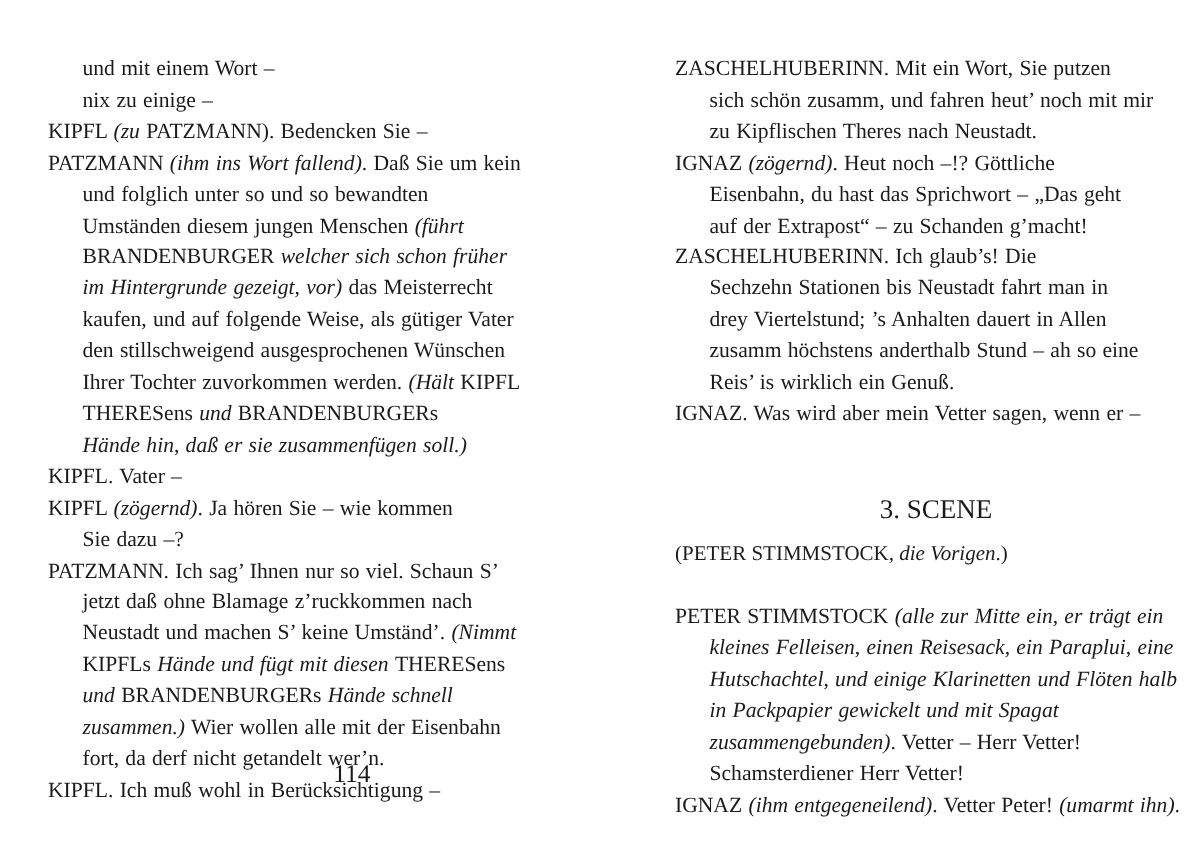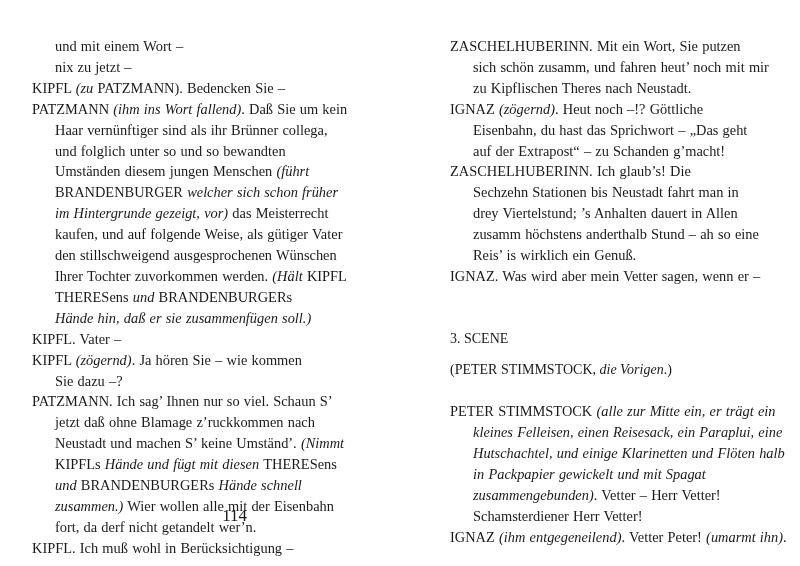--- a/index.html
+++ b/index.html
@@ -47,23 +47,23 @@
   .spk {
     font-style: normal;
   }
   .dir {
     font-style: italic;
   }
   .name-in-dir {
     font-style: normal;
   }
   .scene-heading {
-    font-size: 14px;
+    font-size: 18px;
     line-height: 20.9px;
-    text-align: left;
+    text-align: center;
     margin: 0;
     padding: 0;
   }
   .scene-cast {
     font-size: 14px;
     line-height: 20.9px;
     text-align: left;
     margin: 0;
     padding-left: 0;
     text-indent: 0;
@@ -82,24 +82,23 @@
   .folio-left  { left: 167px; top: 508px; }
 </style>
 </head>
 <body>
 
 <div class="spread">
 
   <div class="page page-left">
     <div id="left-body">
         <div class="block cont"><span class="spk">und mit einem Wort –</span></div>
-        <div class="block cont"><span class="spk">nix zu jetzt –</span></div>
+        <div class="block cont"><span class="spk">nix zu einige –</span></div>
         <div class="block"><span class="spk">KIPFL </span><span class="dir">(zu </span><span class="dir name-in-dir">PATZMANN)</span><span class="spk">. Bedencken Sie –</span></div>
         <div class="block"><span class="spk">PATZMANN </span><span class="dir">(ihm ins Wort fallend)</span><span class="spk">. Daß Sie um kein</span></div>
-        <div class="block cont"><span class="spk">Haar vernünftiger sind als ihr Brünner collega,</span></div>
         <div class="block cont"><span class="spk">und folglich unter so und so bewandten</span></div>
         <div class="block cont"><span class="spk">Umständen diesem jungen Menschen </span><span class="dir">(führt</span></div>
         <div class="block cont"><span class="dir name-in-dir">BRANDENBURGER </span><span class="dir">welcher sich schon früher</span></div>
         <div class="block cont"><span class="dir">im Hintergrunde gezeigt, vor)</span><span class="spk"> das Meisterrecht</span></div>
         <div class="block cont"><span class="spk">kaufen, und auf folgende Weise, als gütiger Vater</span></div>
         <div class="block cont"><span class="spk">den stillschweigend ausgesprochenen Wünschen</span></div>
         <div class="block cont"><span class="spk">Ihrer Tochter zuvorkommen werden. </span><span class="dir">(Hält </span><span class="dir name-in-dir">KIPFL</span></div>
         <div class="block cont"><span class="dir name-in-dir">THERES</span><span class="spk">ens </span><span class="dir">und </span><span class="dir name-in-dir">BRANDENBURGER</span><span class="spk">s</span></div>
         <div class="block cont"><span class="dir">Hände hin, daß er sie zusammenfügen soll.)</span></div>
         <div class="block"><span class="spk">KIPFL. Vater –</span></div>

